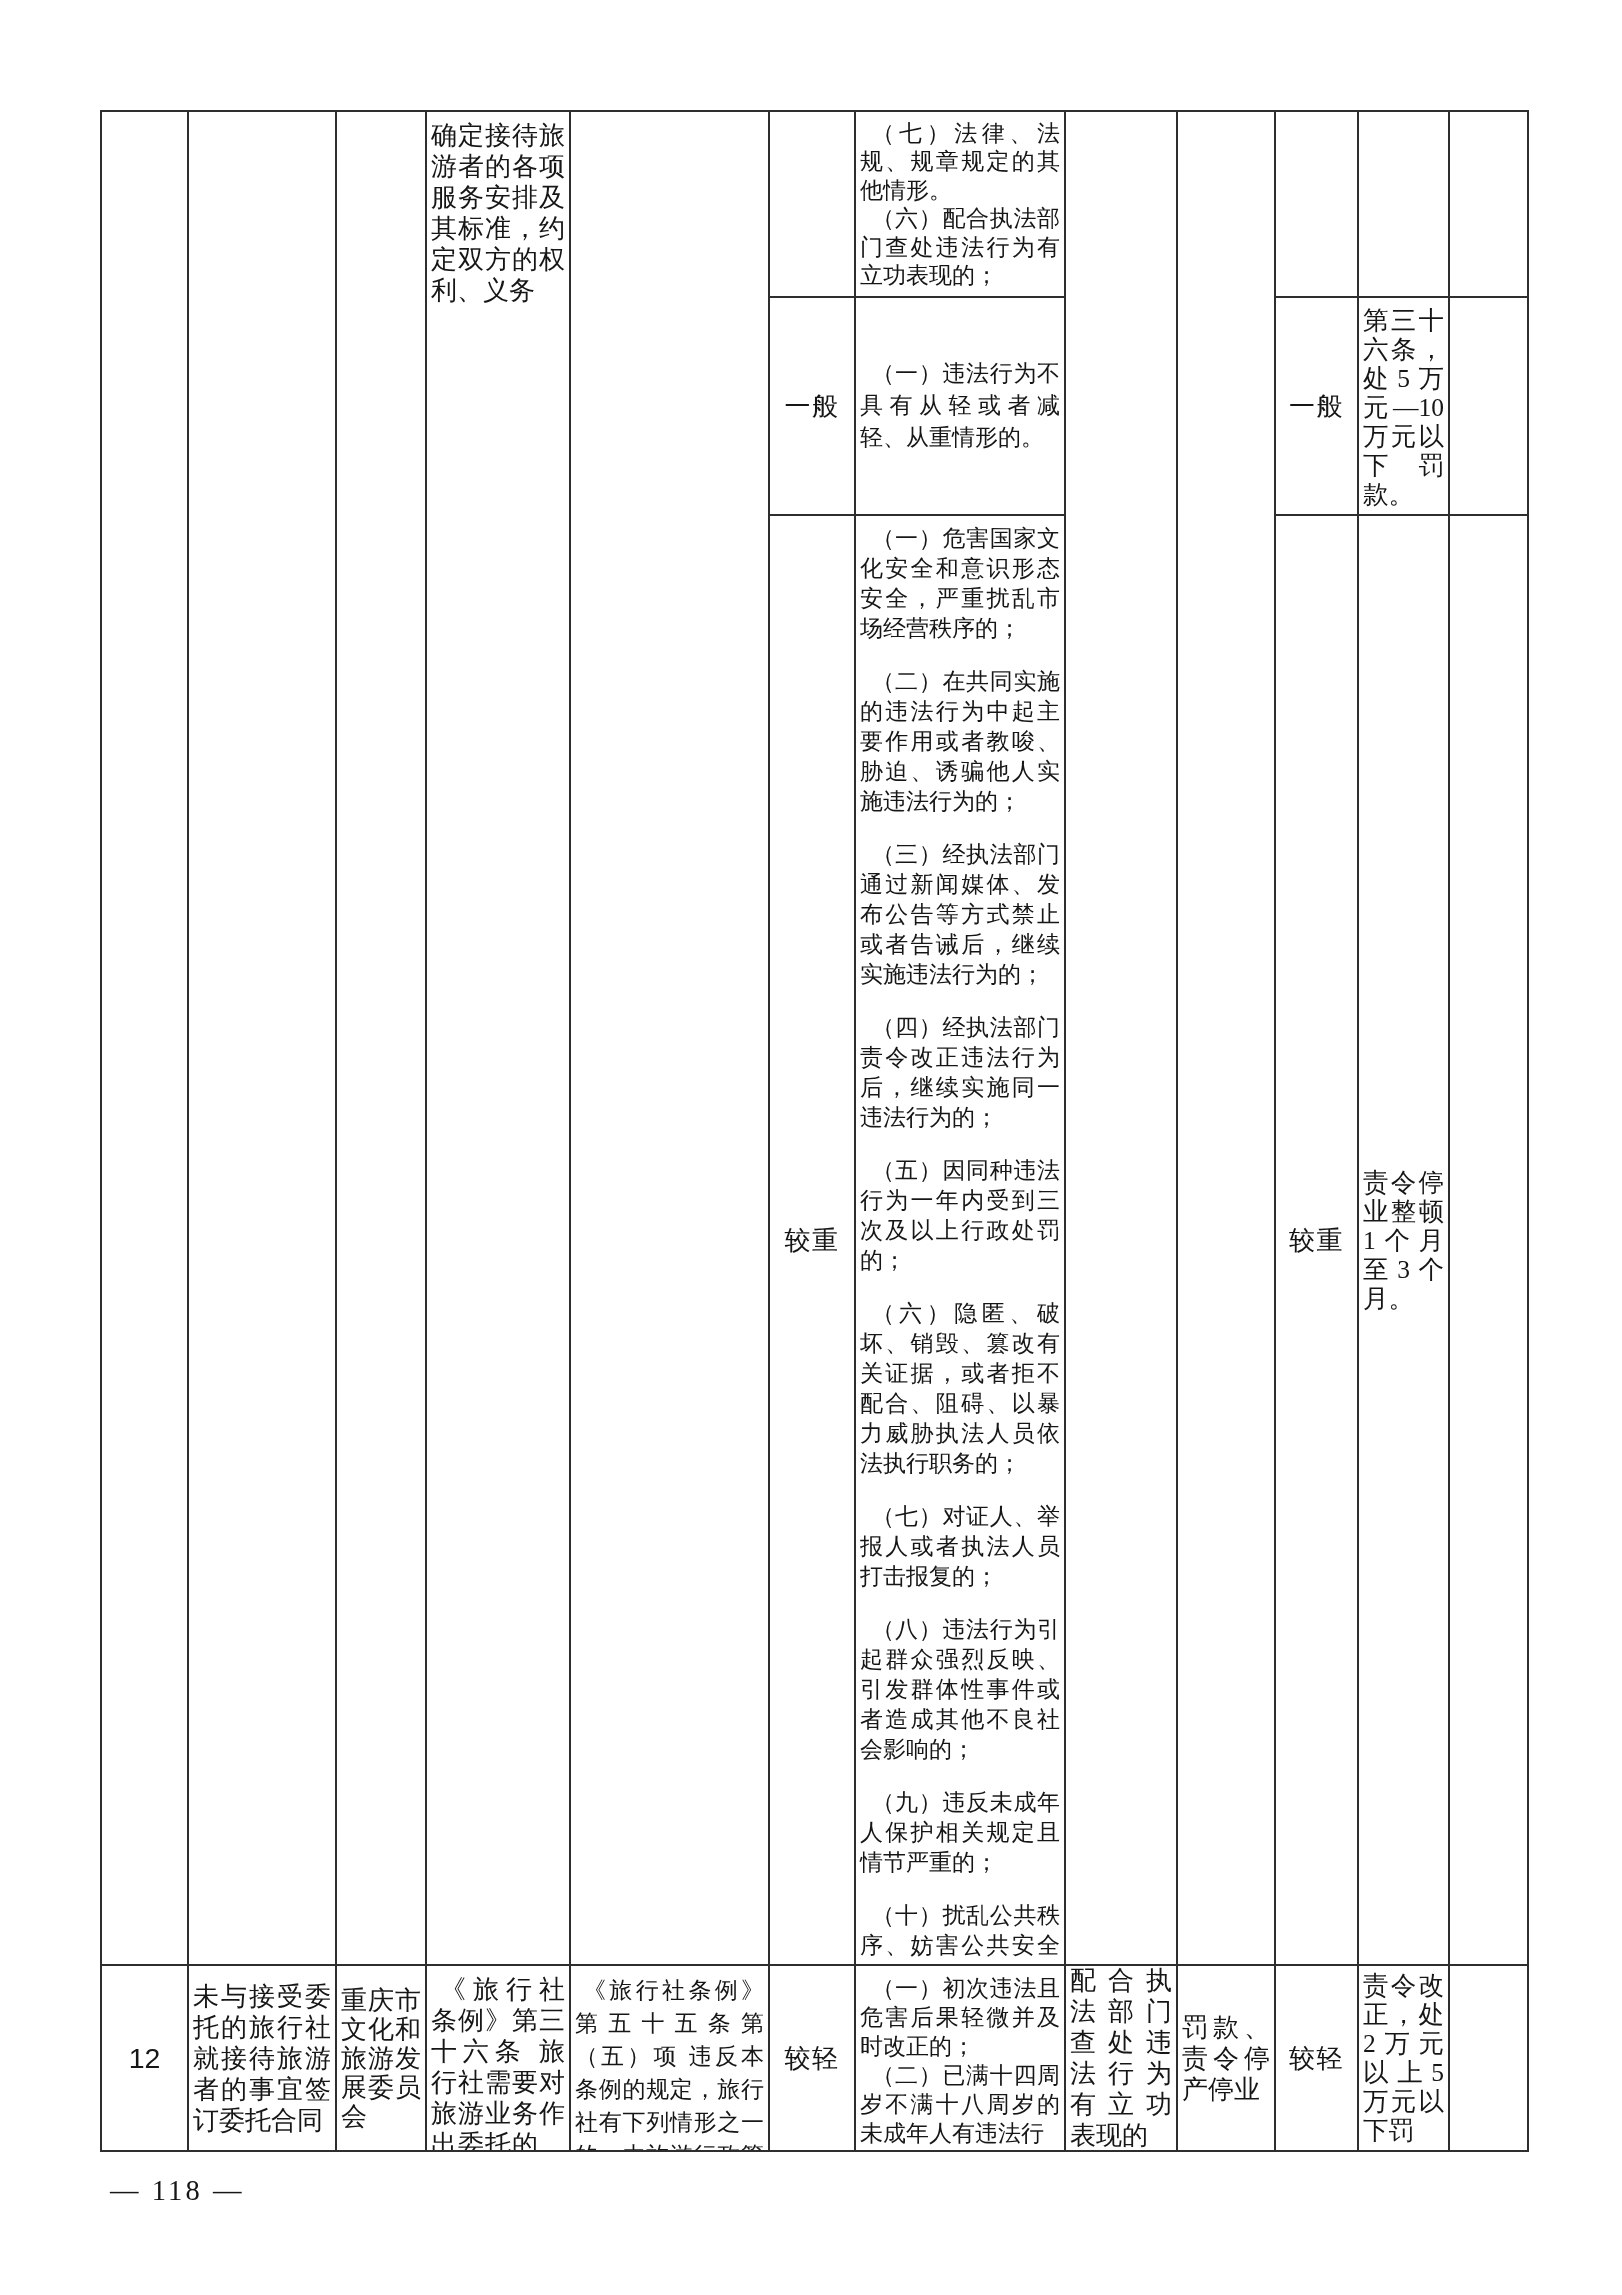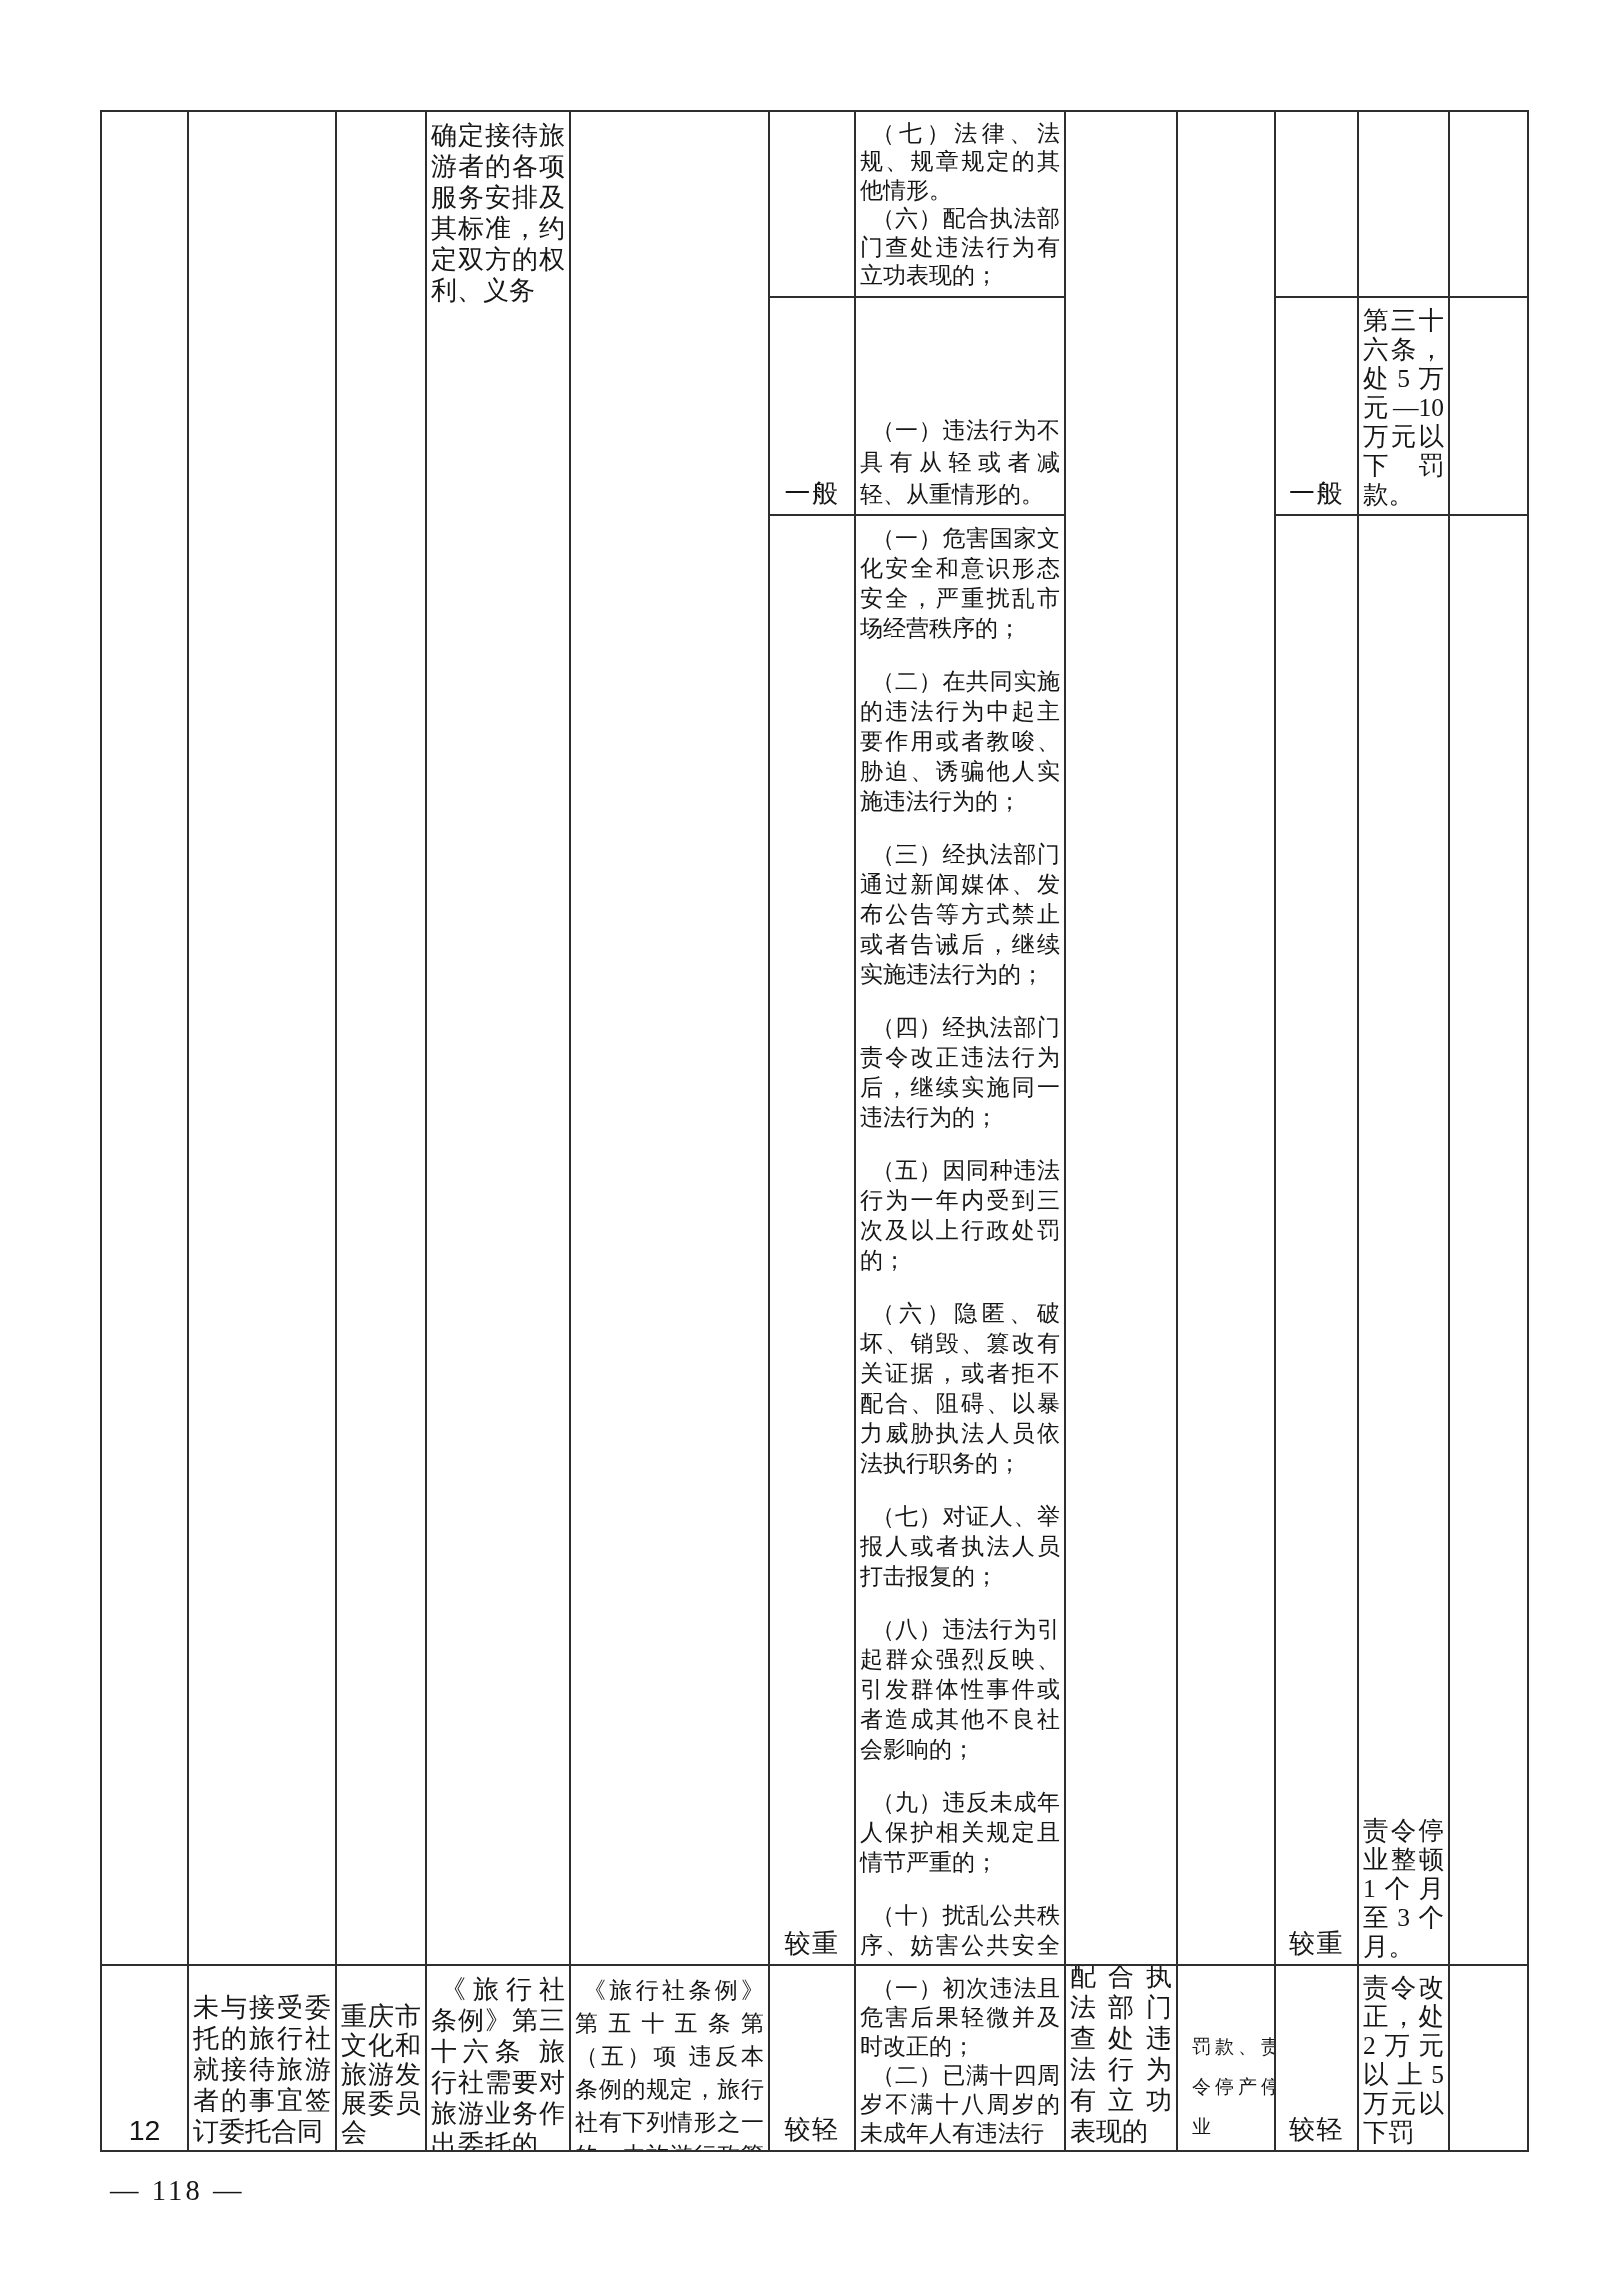--- a/index.html
+++ b/index.html
@@ -12,38 +12,38 @@
     position:absolute; left:100px; top:110px; width:1429px; height:2042px;
     border-top:2.3px solid #2e2e2e; border-left:2.3px solid #2e2e2e;
   }
   .tbl{
     display:grid; width:1494px; height:2039px;
     grid-template-columns:87px 148px 90px 144px 199px 86px 210px 112px 98px 83px 91px 79px;
     grid-template-rows:186px 218px 1450px 186px;
   }
   .c{
     border-right:2.3px solid #2e2e2e; border-bottom:2.3px solid #2e2e2e;
-    display:flex; flex-direction:column; justify-content:flex-end;
+    display:flex; flex-direction:column; justify-content:center;
     overflow:hidden; padding:3.1px 3.9px;
   }
   .top{ justify-content:flex-start; padding-top:7.7px; }
   .txt{ width:100%; text-align:justify; }
   p.it{ margin:0; text-indent:.5em; text-align:justify; }
   .ind-s{ text-indent:.35em; }
   .lvl{ font-size:26px; text-align:center; letter-spacing:1.5px; }
   .seq{ font-family:"Liberation Sans","DejaVu Sans",sans-serif; font-size:28.5px; text-align:center; }
   .f-viol  { font-size:26px; line-height:31px; }
   .f-agency{ font-size:26px; line-height:29px; }
   .f-legalA{ font-size:26px; line-height:31px; }
   .f-legalB{ font-size:23px; line-height:33px; }
   .f-circ  { font-size:23px; }
   .lh37{ line-height:28.5px; } .lh42{ line-height:32px; }
   .lh39{ line-height:30px;gap:23px; } .lh38{ line-height:29px;align-items:center; }
   .f-short { font-size:26px; line-height:31px; }
-  .f-ptype { font-size:19px; line-height:40px;margin-left:10px; }
+  .f-ptype { font-size:26px; line-height:31px; }
   .f-pen   { font-size:25.5px; line-height:29px; }
   .pageno{ position:absolute; left:110px; top:2175px; font-size:28.5px; letter-spacing:3.1px; }
 </style>
 </head>
 <body>
 
 <div class="tbl-wrap">
   <div class="tbl">
 
     <div class="c" style="grid-column:1;grid-row:1/span 3"></div>

